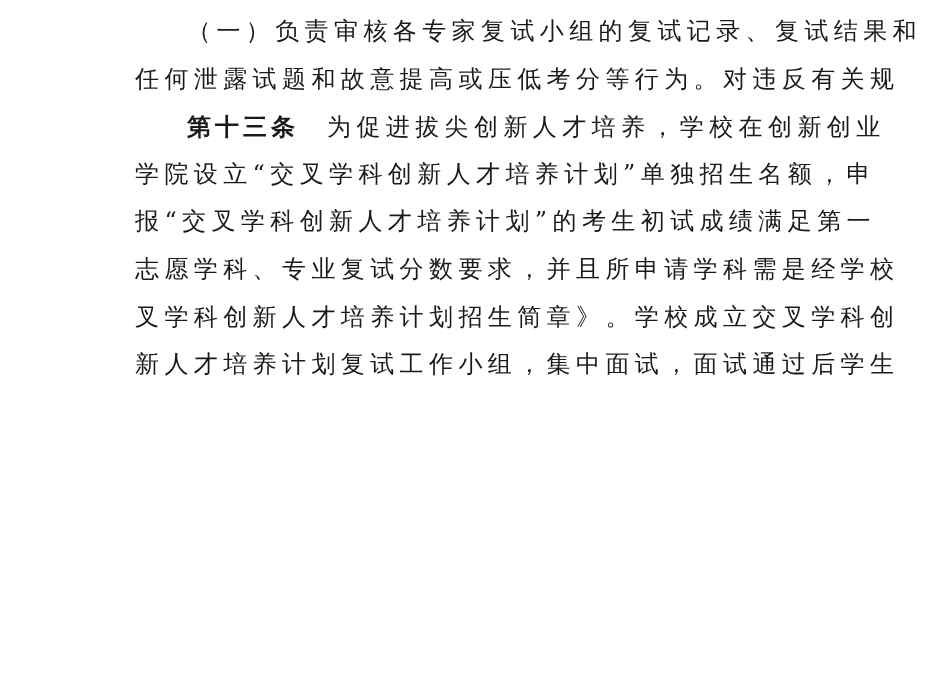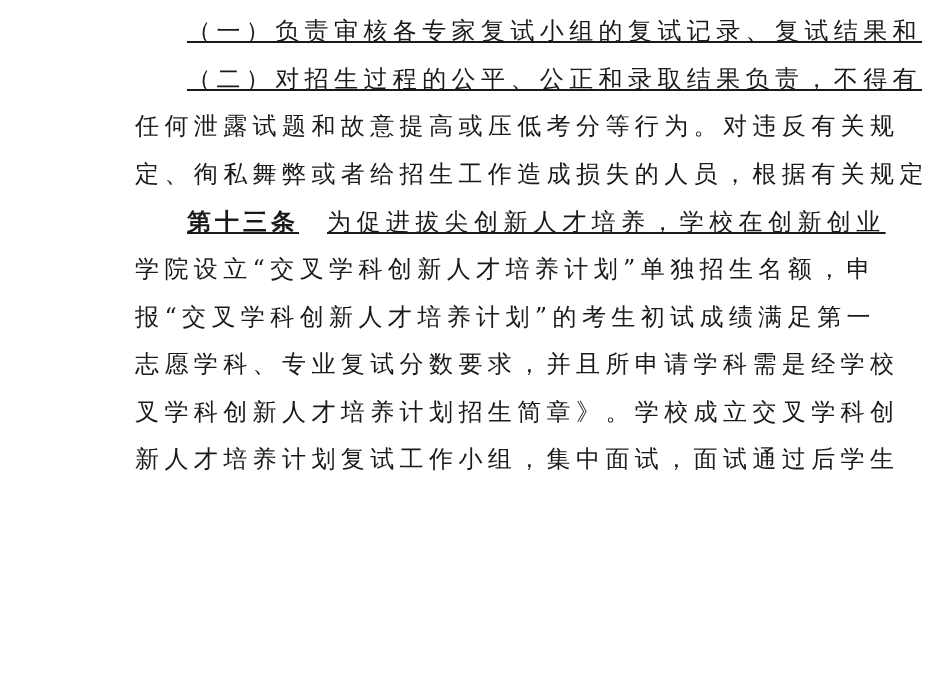--- a/index.html
+++ b/index.html
@@ -32,21 +32,20 @@
     .line {
       height: 47.6px;
       line-height: 47.6px;
       font-size: 24px;
       letter-spacing: 5.4px;
       white-space: nowrap;
       overflow: visible;
     }
     .line.indent {
       padding-left: 52px;
-      text-decoration: underline;
     }
     .bold {
       font-weight: bold;
       letter-spacing: 4px;
       text-align: right;
     }
     .gap {
       display: inline-block;
       width: 28px;
     }
@@ -55,23 +54,21 @@
 <body>
 
 <div class="page">
   <div class="text-block">
 
     <div>
       <div class="line indent">（一）负责审核各专家复试小组的复试记录、复试结果和</div>
     </div>
 
     <div>
-      <div class="line indent">（二）对招生过程的公平、公正和录取结果负责，不得有</div>
       <div class="line">任何泄露试题和故意提高或压低考分等行为。对违反有关规</div>
-      <div class="line">定、徇私舞弊或者给招生工作造成损失的人员，根据有关规定</div>
     </div>
 
     <div>
       <div class="line indent">
         <span class="bold">第十三条</span><span class="gap"></span><span>为促进拔尖创新人才培养，学校在创新创业</span>
       </div>
       <div class="line">学院设立“交叉学科创新人才培养计划”单独招生名额，申</div>
       <div class="line">报“交叉学科创新人才培养计划”的考生初试成绩满足第一</div>
       <div class="line">志愿学科、专业复试分数要求，并且所申请学科需是经学校</div>
       <div class="line">叉学科创新人才培养计划招生简章》。学校成立交叉学科创</div>

